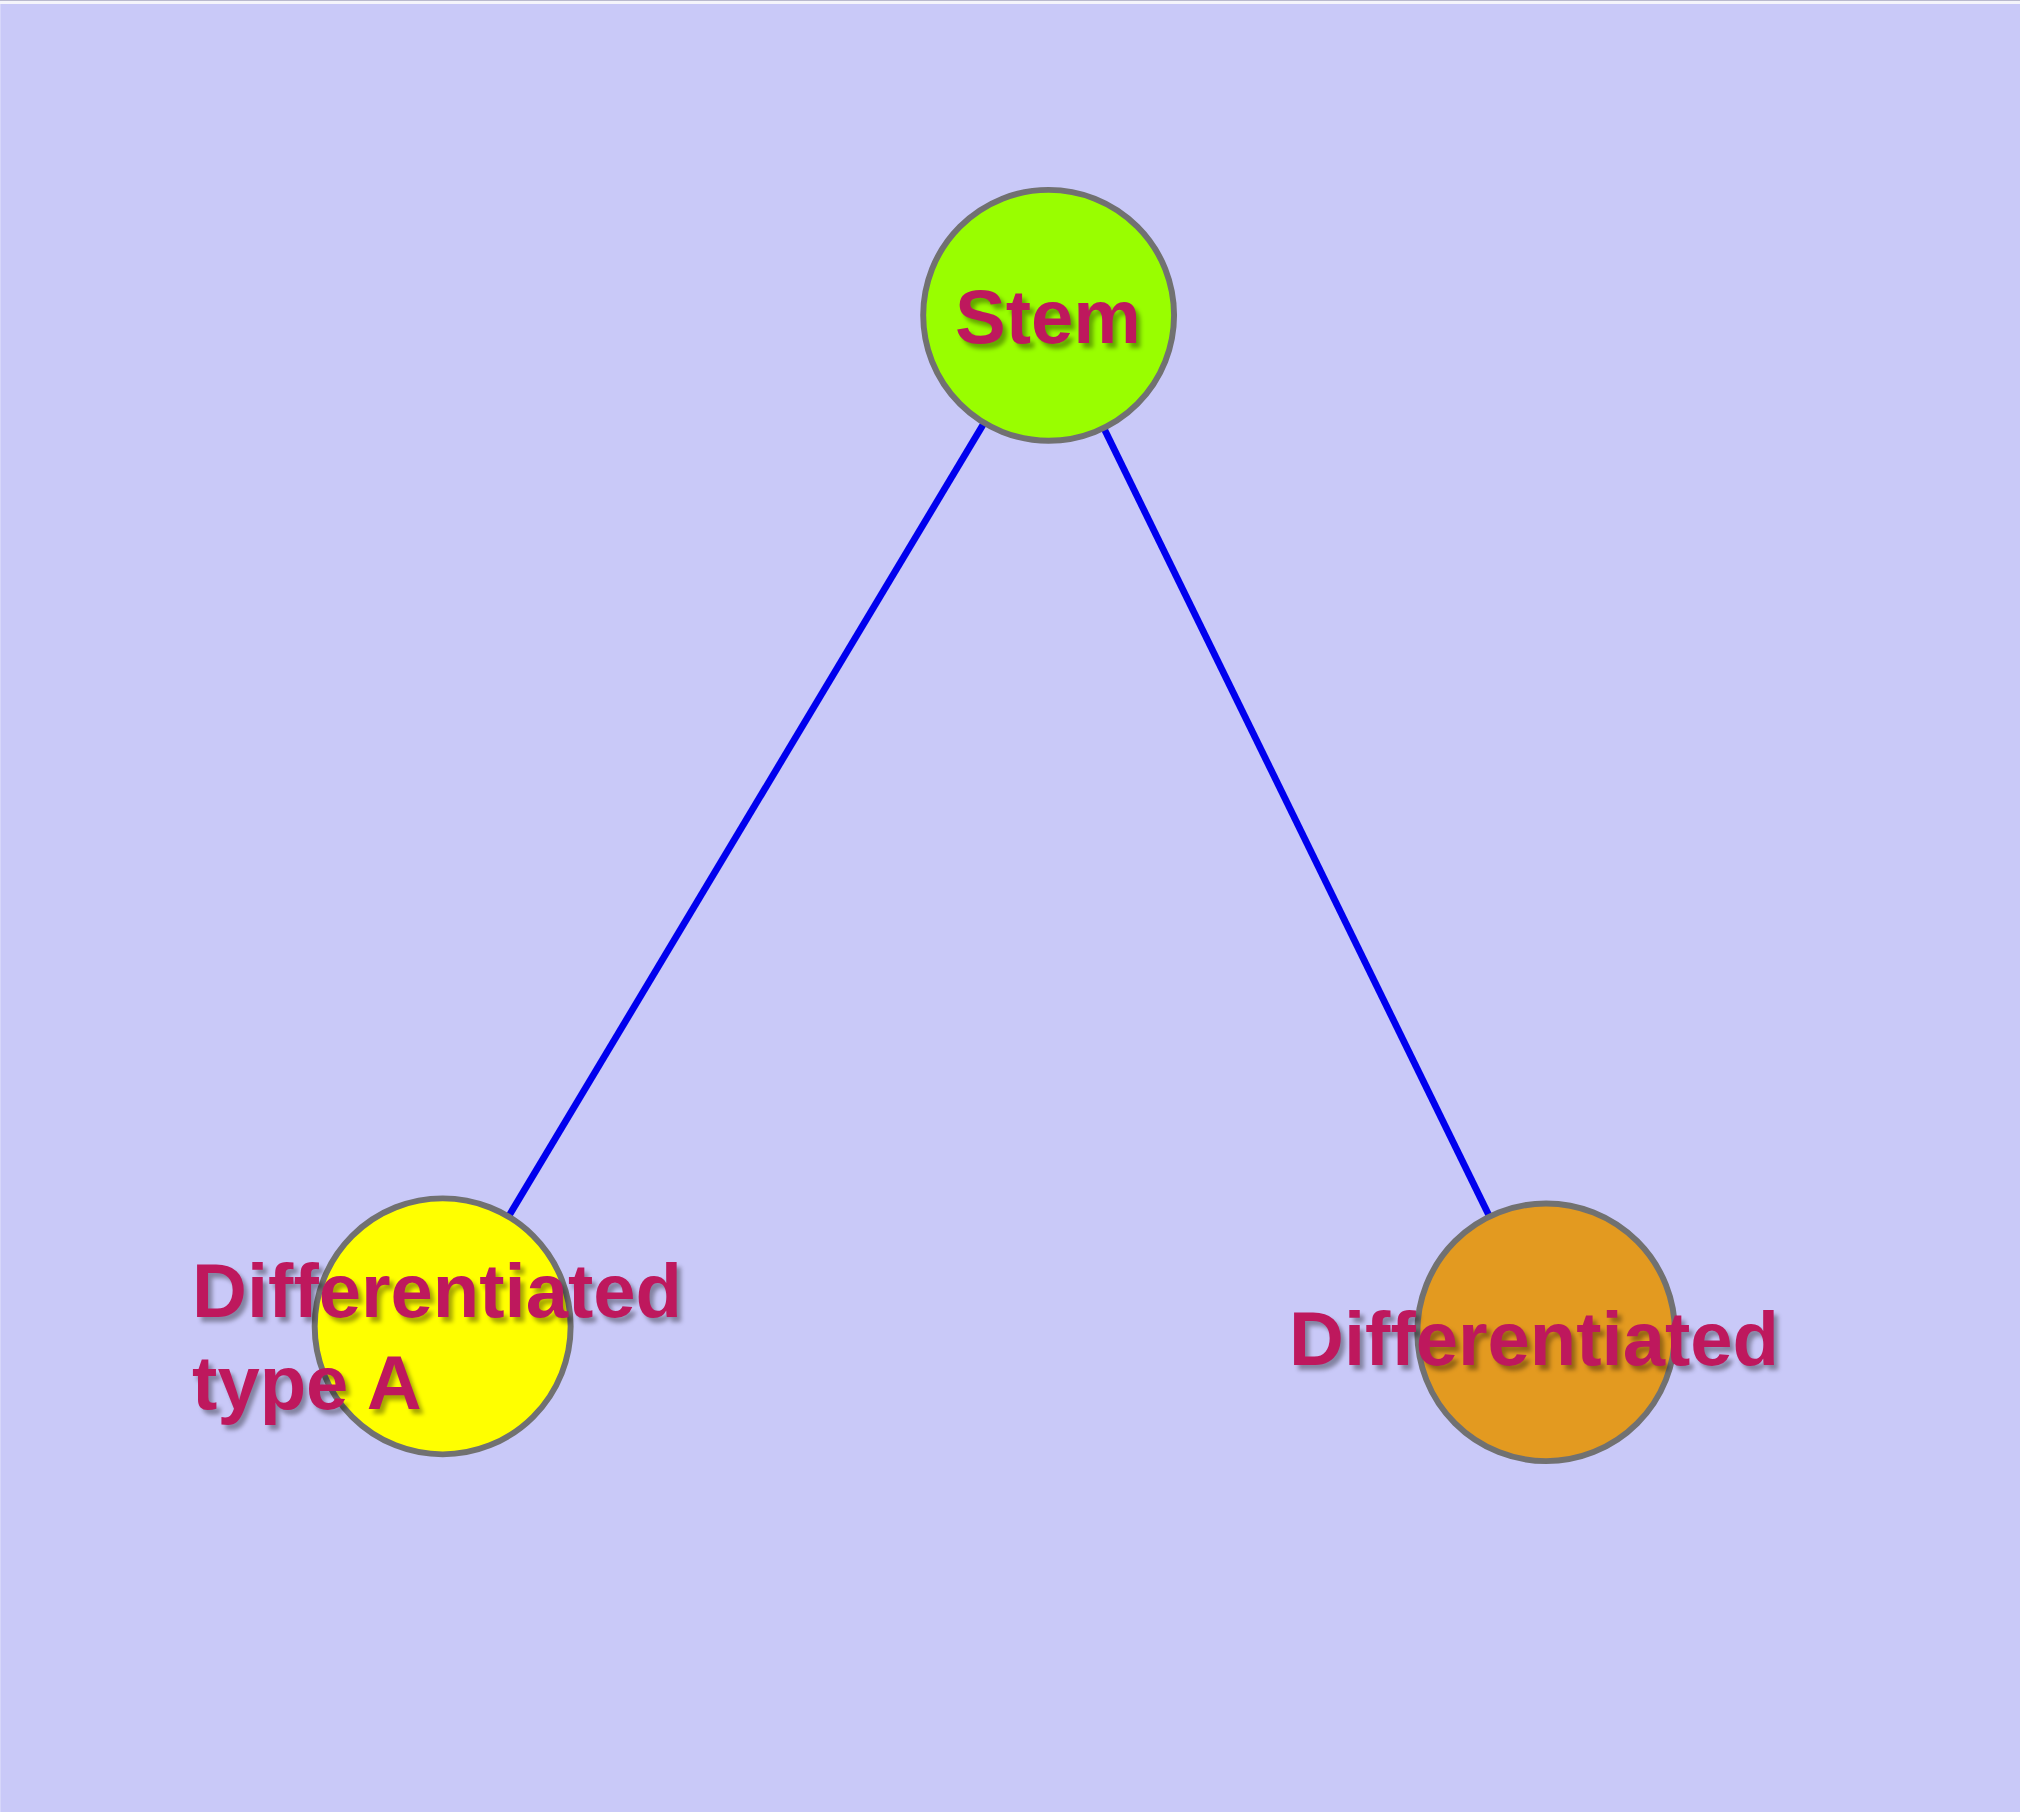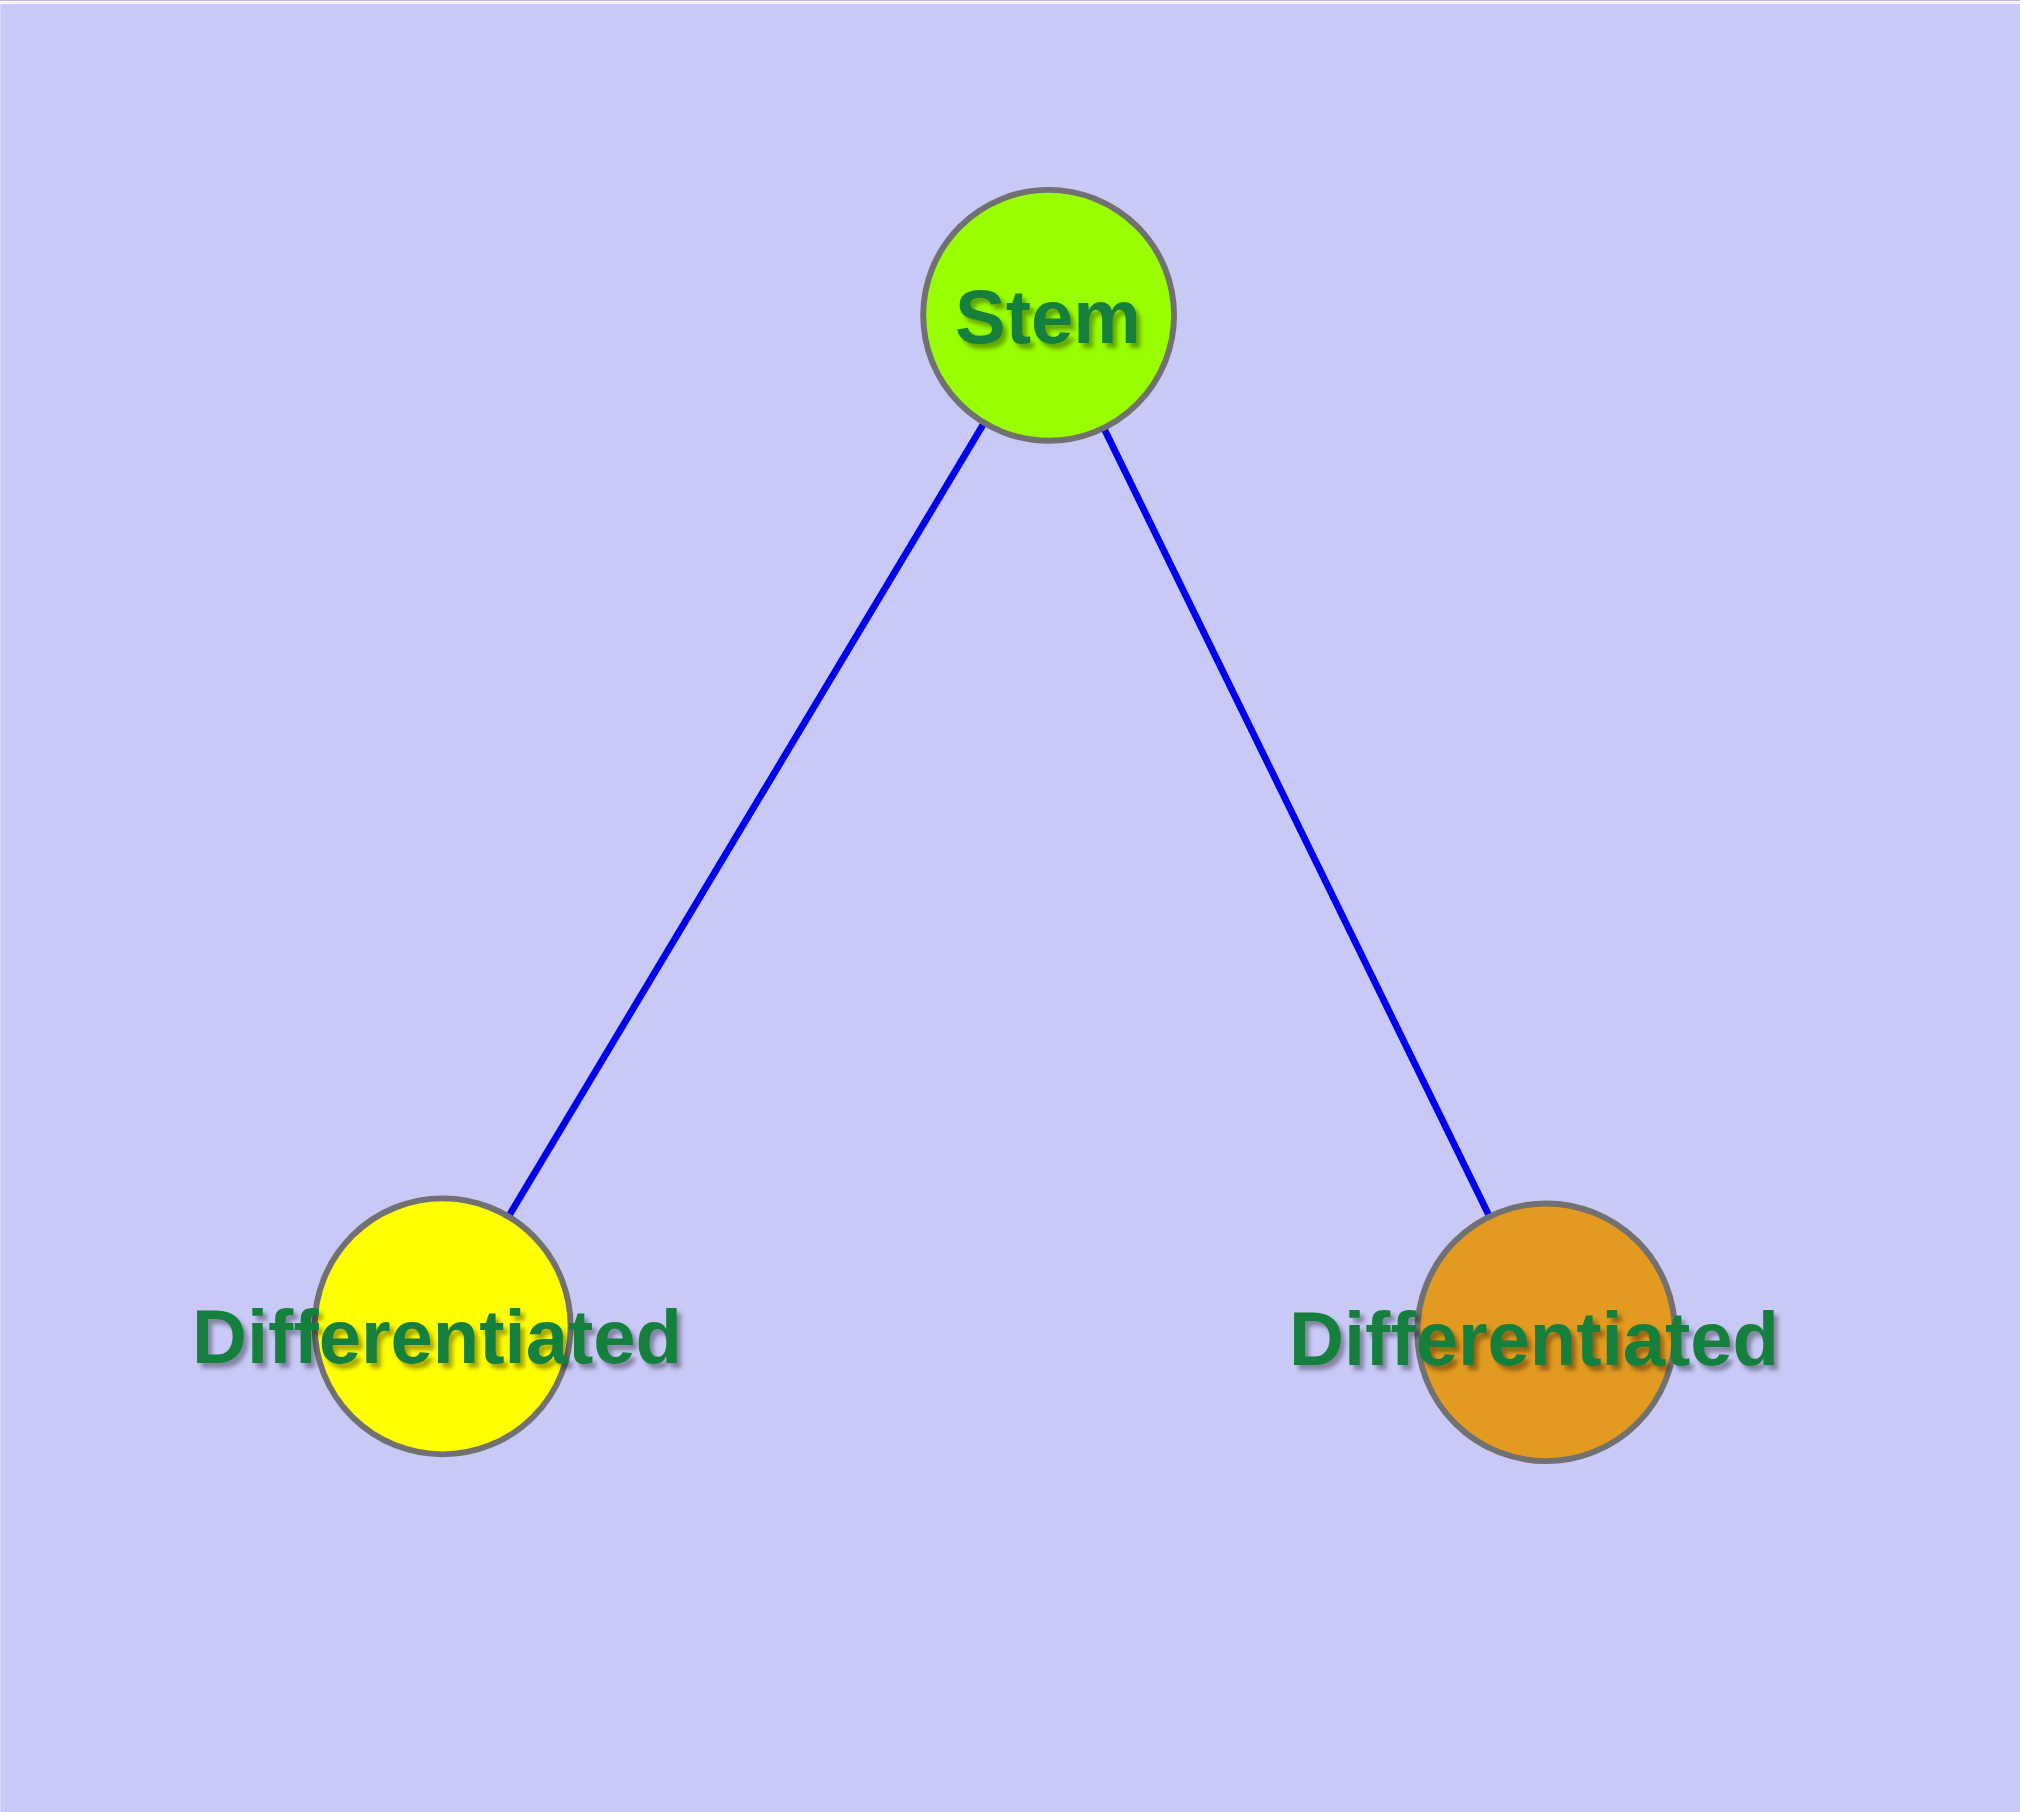--- a/index.html
+++ b/index.html
@@ -33,21 +33,21 @@
     height: 4.2px;
     background: #f4f4fb;
     border-top: 0.8px solid #b9b9ce;
     box-sizing: border-box;
     z-index: 3;
   }
   .node-label {
     position: absolute;
     transform: translate(-50%, -50%);
     text-align: left;
-    color: #15803d;
+    color: #be185d;
     font-weight: bold;
     font-size: 76px;
     line-height: 92px;
     white-space: nowrap;
     text-shadow: 4.2px 5.1px 4.2px rgba(0, 0, 0, 0.35);
     z-index: 2;
   }
   .label-stem   { left: 1048px; top: 317px; }
   .label-type-a { left: 437px;  top: 1337px; }
   .label-type-b { left: 1534px; top: 1339px; }
@@ -73,20 +73,21 @@
 
     <circle class="node-circle" cx="1824" cy="1572" r="152" fill="#e39a20" stroke="#717171"></circle>
   </svg>
 
   <div class="node-label label-stem">
     <span>Stem</span>
   </div>
 
   <div class="node-label label-type-a">
     <div>Differentiated</div>
+    <div>type A</div>
   </div>
 
   <div class="node-label label-type-b">
     <div>Differentiated</div>
   </div>
 
 </div>
 
 
 </body></html>

